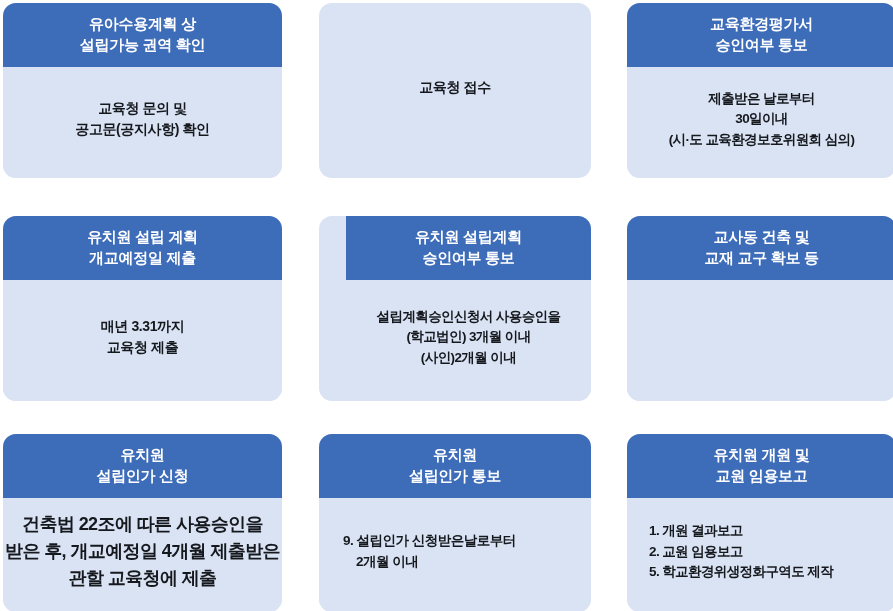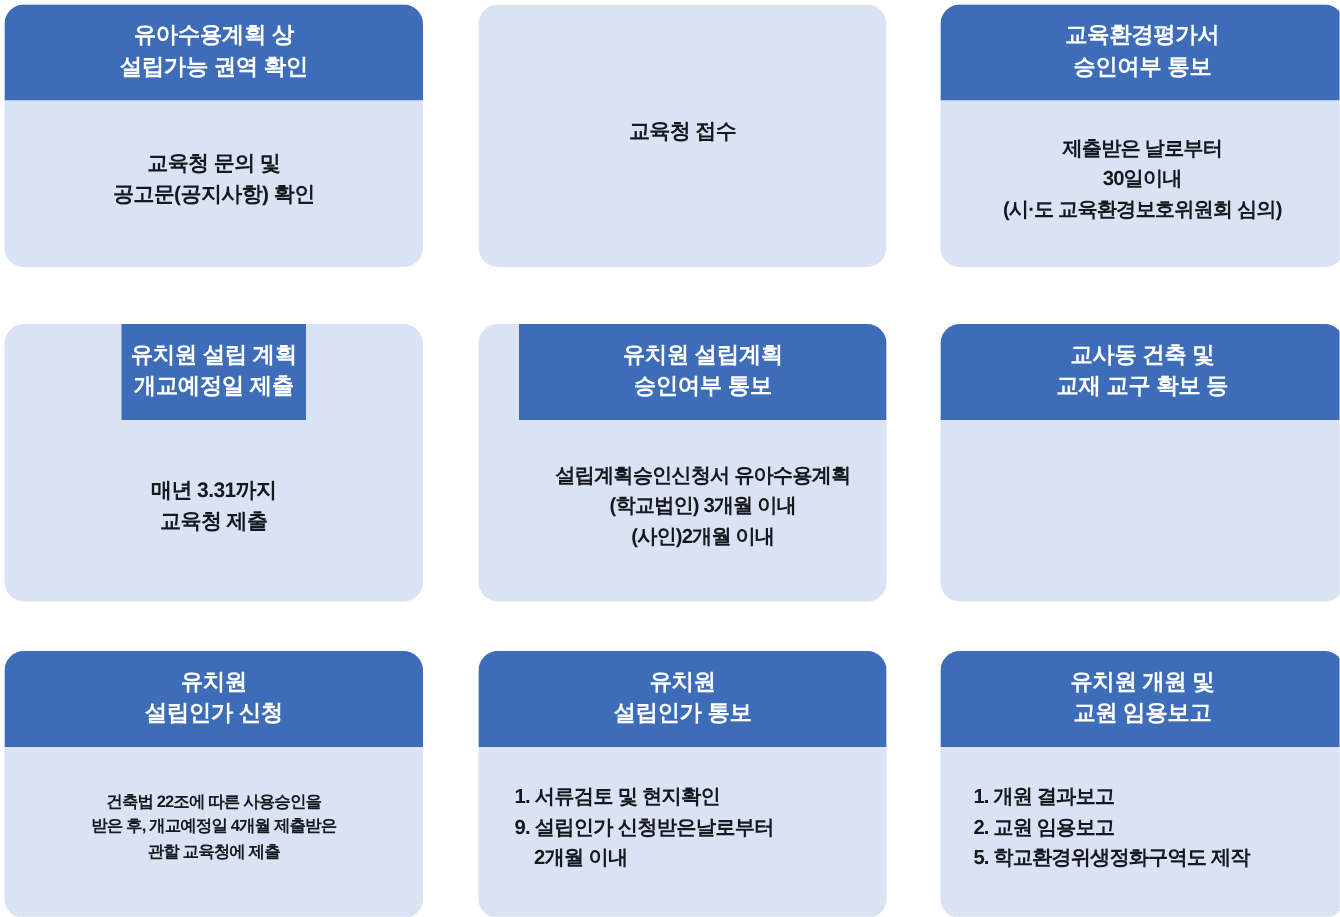--- a/index.html
+++ b/index.html
@@ -83,31 +83,31 @@
 
   .body-line {
     display: block;
     white-space: pre;
   }
 
   
   .r1c1 { grid-column: 1; grid-row: 1; }
   .r1c2 { grid-column: 3; grid-row: 1; }
   .r1c3 { grid-column: 5; grid-row: 1; }
-  .r2c1 { grid-column: 1; grid-row: 3; align-items: center; }
+  .r2c1 { grid-column: 1; grid-row: 3; }
   .r2c2 { grid-column: 3; grid-row: 3; padding-left: 27px; }
   .r2c3 { grid-column: 5; grid-row: 3; }
   .r3c1 { grid-column: 1; grid-row: 5; }
   .r3c2 { grid-column: 3; grid-row: 5; }
   .r3c3 { grid-column: 5; grid-row: 5; }
 
   
   .r1c3 .card-body { font-size: 13.5px; letter-spacing: -0.6px; }
   .r2c2 .card-body { font-size: 13.5px; letter-spacing: -0.6px; }
-  .r3c1 .card-body { font-size: 11px; letter-spacing: -0.6px; }
+  .r3c1 .card-body { font-size: 18px; letter-spacing: -0.6px; }
   .r3c2 .card-body { font-size: 13.5px; letter-spacing: -0.5px; padding-left: 24px; }
   .r3c3 .card-body { font-size: 13.5px; letter-spacing: -0.6px; padding-left: 22px; }
 </style>
 </head>
 <body>
 
 <div id="flow-grid">
 
   <div class="card r1c1">
     <div class="card-header">
@@ -148,21 +148,21 @@
       <span class="body-line">교육청 제출</span>
     </div>
   </div>
 
   <div class="card r2c2">
     <div class="card-header">
       <span class="body-line">유치원 설립계획</span>
       <span class="body-line">승인여부 통보</span>
     </div>
     <div class="card-body">
-      <span class="body-line">설립계획승인신청서 유아수용계획</span>
+      <span class="body-line">설립계획승인신청서 사용승인을</span>
       <span class="body-line">(학교법인) 3개월 이내</span>
       <span class="body-line">(사인)2개월 이내</span>
     </div>
   </div>
 
   <div class="card r2c3">
     <div class="card-header">
       <span class="body-line">교사동 건축 및</span>
       <span class="body-line">교재 교구 확보 등</span>
     </div>
@@ -180,21 +180,20 @@
       <span class="body-line">관할 교육청에 제출</span>
     </div>
   </div>
 
   <div class="card r3c2">
     <div class="card-header">
       <span class="body-line">유치원</span>
       <span class="body-line">설립인가 통보</span>
     </div>
     <div class="card-body list-body">
-      <span class="body-line">1. 서류검토 및 현지확인</span>
       <span class="body-line">9. 설립인가 신청받은날로부터</span>
       <span class="body-line">    2개월 이내</span>
     </div>
   </div>
 
   <div class="card r3c3">
     <div class="card-header">
       <span class="body-line">유치원 개원 및</span>
       <span class="body-line">교원 임용보고</span>
     </div>

